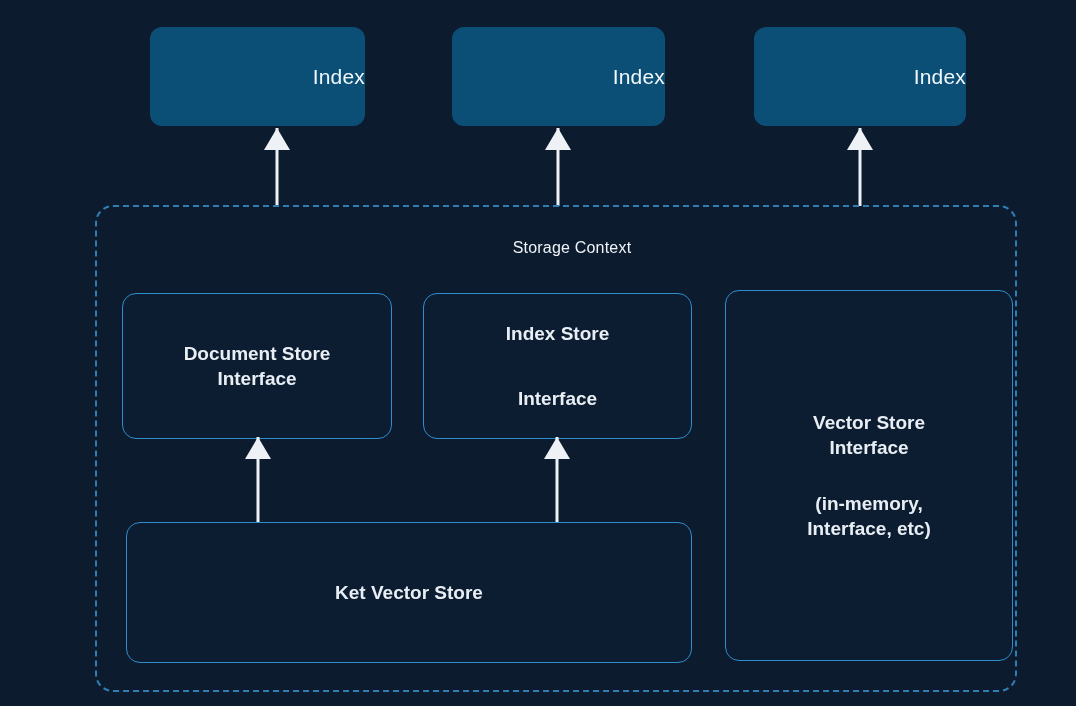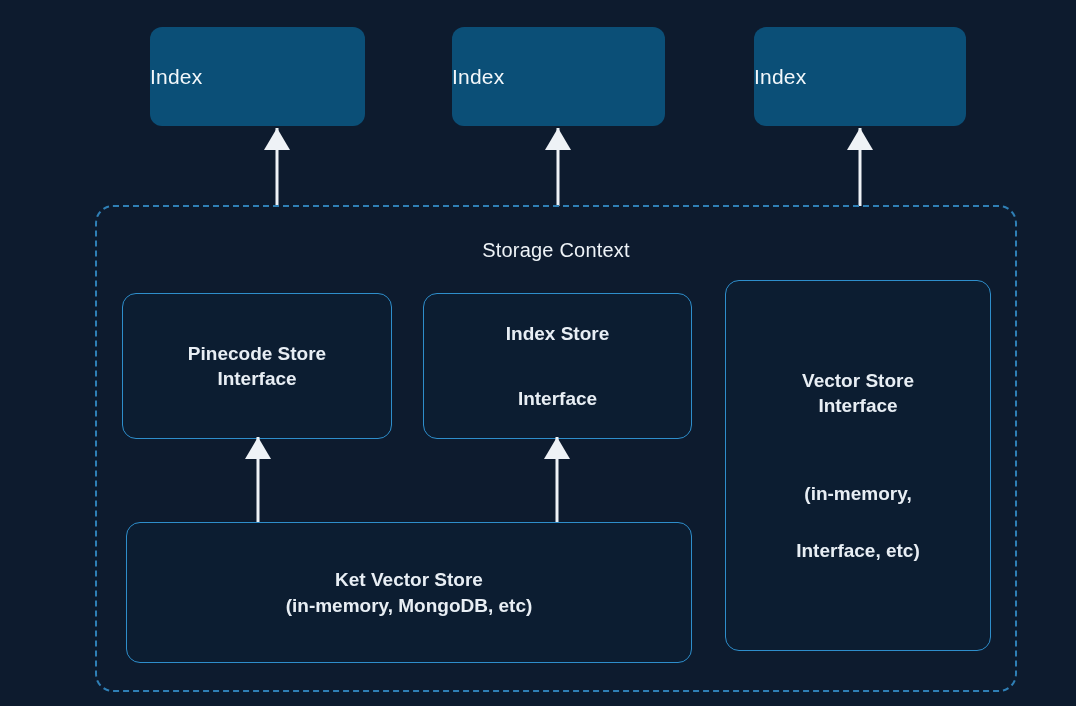--- a/index.html
+++ b/index.html
@@ -16,47 +16,47 @@
     font-family: "Liberation Sans", "DejaVu Sans", sans-serif;
   }
 
   
   .index-box {
     position: absolute;
     background: #0b4f77;
     border-radius: 12px;
     display: flex;
     align-items: center;
-    justify-content: flex-start;
+    justify-content: flex-end;
     color: #f2f7fa;
     font-size: 21px;
     font-weight: 400;
     letter-spacing: .2px;
     box-shadow: 0 0 0 0 rgba(0,0,0,0);
   }
 
   
   .storage-context {
     position: absolute;
     left: 95px;
     top: 205px;
     width: 922px;
     height: 487px;
     border: 2px dashed #2f7fb5;
     border-radius: 18px;
     box-sizing: border-box;
   }
   .storage-context-title {
     position: absolute;
-    left: 0;
+    left: 16px;
     top: 32px;
     width: 100%;
     text-align: center;
     color: #eef3f7;
-    font-size: 20px;
+    font-size: 16px;
     font-weight: 400;
     letter-spacing: .2px;
   }
 
   
   .outline-box {
     position: absolute;
     background: #0c1d31;
     border: 1.6px solid #2e8ecb;
     border-radius: 14px;
@@ -72,21 +72,20 @@
     font-size: 19px;
     font-weight: 700;
     line-height: 1.33;
     white-space: nowrap;
   }
   .outline-box .sub {
     font-size: 19px;
     font-weight: 700;
     line-height: 1.33;
     white-space: nowrap;
-    margin-top: 32px;
   }
   .gap-block { height: 30px; }
 
   
   .arrow {
     position: absolute;
   }
   .arrow .shaft {
     position: absolute;
     left: 50%;
@@ -137,45 +136,44 @@
   <div class="arrow" style="left:847px; top:128px; width:26px; height:78px;">
     <div class="shaft" style="height:78px;"></div>
     <div class="head"></div>
   </div>
 
   <div class="storage-context">
     <div class="storage-context-title">Storage Context</div>
   </div>
 
   <div class="outline-box" style="left:122px; top:293px; width:270px; height:146px;">
-    <div class="line">Pinecode Store</div>
+    <div class="line">Document Store</div>
     <div class="line">Interface</div>
   </div>
 
   <div class="outline-box" style="left:423px; top:293px; width:269px; height:146px;gap:40px;">
     <div class="line">Index Store</div>
     <div class="line">Interface</div>
   </div>
 
-  <div class="outline-box" style="left:725px; top:280px; width:266px; height:371px;">
+  <div class="outline-box" style="left:725px; top:290px; width:288px; height:371px;">
     <div class="line">Vector Store</div>
     <div class="line">Interface</div>
     <div class="gap-block"></div>
     <div class="sub">(in-memory,</div>
     <div class="sub">Interface, etc)</div>
   </div>
 
   <div class="arrow" style="left:245px; top:437px; width:26px; height:88px;">
     <div class="shaft" style="height:88px;"></div>
     <div class="head"></div>
   </div>
 
   <div class="arrow" style="left:544px; top:437px; width:26px; height:88px;">
     <div class="shaft" style="height:88px;"></div>
     <div class="head"></div>
   </div>
 
   <div class="outline-box" style="left:126px; top:522px; width:566px; height:141px;">
     <div class="line">Ket Vector Store</div>
-    <div class="line">(in-memory, MongoDB, etc)</div>
   </div>
 
 </div>
 
 </body></html>

